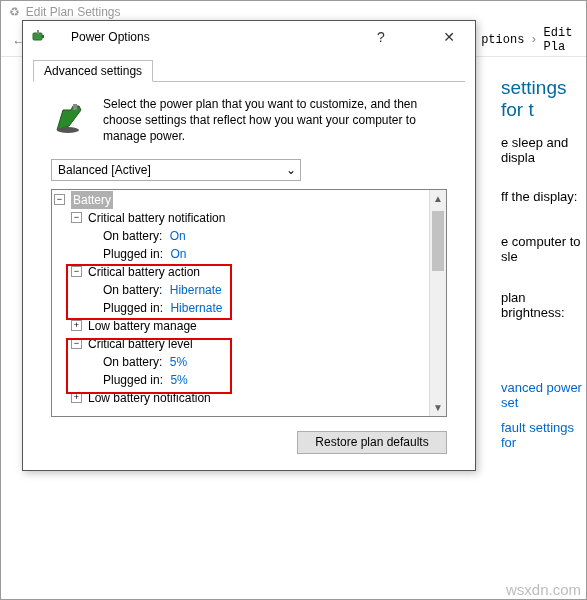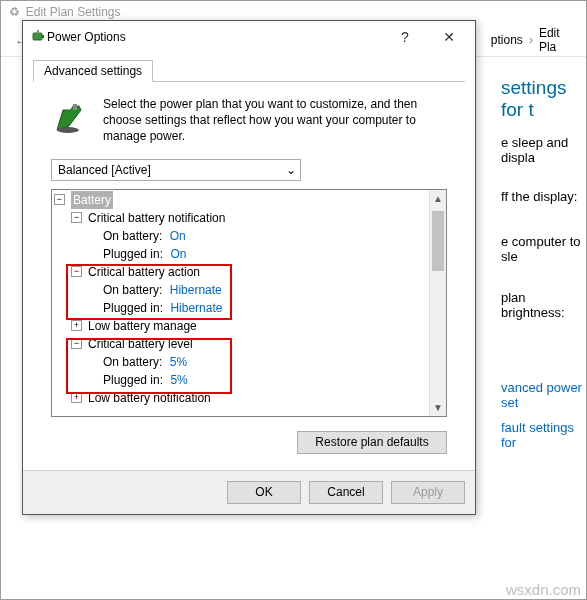--- a/index.html
+++ b/index.html
@@ -36,21 +36,21 @@
     align-items: center;
     padding: 0 6px;
     border-bottom: 1px solid #e5e5e5;
     gap: 4px;
   }
   .arrow-btn {
     width: 28px; height:28px;
     display:flex; align-items:center; justify-content:center;
     color:#666;
   }
-  .breadcrumb { font-size:12px; color:#000; margin-left: 420px; display:flex; align-items:center; gap:6px;}
+  .breadcrumb { font-size:12px; color:#000; margin-left: 420px; display:flex; align-items:center; gap:6px;font-family:Liberation Mono, monospace;}
   .breadcrumb .chev { color:#888; }
 
   .bg-content {
     padding: 20px 0 0 500px;
     color:#000;
   }
   .bg-link { color:#0066cc; font-size:13px; margin: 10px 0; display:block; }
   .bg-head { color:#0369a1; font-size:19px; margin-bottom:14px; }
   .bg-text { font-size:13px; margin-bottom:24px; }
 
@@ -60,21 +60,21 @@
     left: 22px; top: 20px;
     width: 454px;
     background:#fff;
     border:1px solid #555;
     box-shadow: 2px 2px 8px rgba(0,0,0,0.25);
   }
   .dlg-titlebar {
     height: 32px;
     display:flex; align-items:center;
     padding: 0 4px 0 8px;
-    gap:0;
+    gap:24px;
     justify-content:space-between;
   }
   .dlg-title { flex:1; font-size:12px; }
   .tb-btn {
     width:44px; height:28px;
     display:flex; align-items:center; justify-content:center;
     font-size:14px; color:#333;
   }
 
   .dlg-body { padding: 6px 10px 10px 10px; }
@@ -283,20 +283,15 @@
           </div>
         <div class="sb-btn">▼</div>
       </div>
     </div>
 
     <div class="restore-row">
       <div class="btn restore">Restore plan defaults</div>
     </div>
   </div>
 
-  <div class="btn-row">
-    <div class="btn">OK</div>
-    <div class="btn">Cancel</div>
-    <div class="btn disabled">Apply</div>
-  </div>
 </div>
 
 <div class="watermark">wsxdn.com</div>
 
 </body></html>

